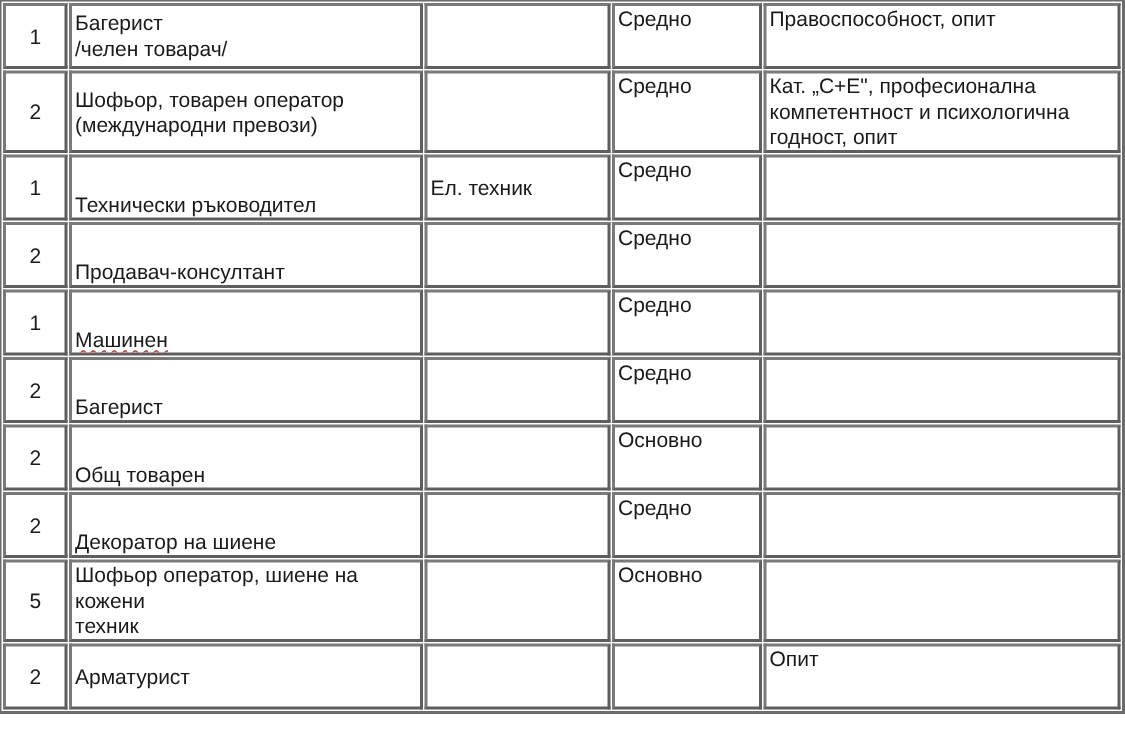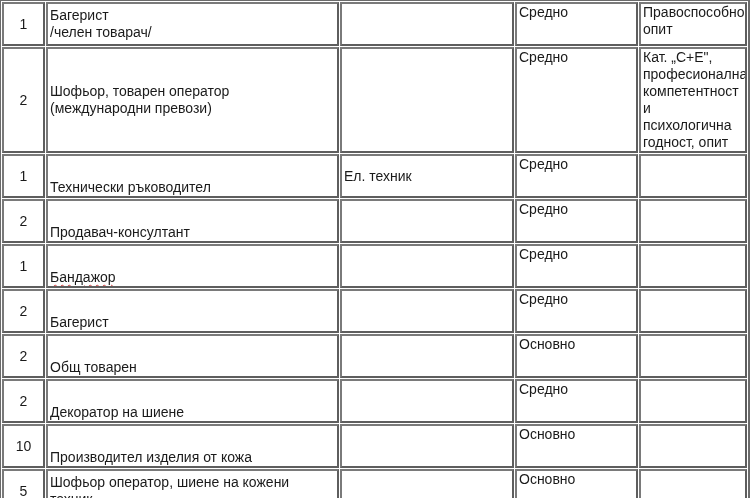--- a/index.html
+++ b/index.html
@@ -35,31 +35,31 @@
       line-height: 17px;
       overflow: hidden;
       box-sizing: border-box;
     }
     td.c-count {
       width: 43px;
       text-align: center;
       vertical-align: middle;
     }
     td.c-title {
-      width: 293px;
+      width: 236px;
       vertical-align: bottom;
       padding-bottom: 1px;
     }
     td.c-title.top { vertical-align: middle; }
     td.c-spec {
-      width: 174px;
+      width: 124px;
       vertical-align: middle;
     }
     td.c-edu {
-      width: 123px;
+      width: 100px;
       vertical-align: top;
       padding-top: 1px;
     }
     td.c-req {
       vertical-align: top;
       font-size: 10px;
       line-height: 13px;
       padding-top: 0;
     }
     .spell {
@@ -97,21 +97,21 @@
     </tr>
     <tr class="row">
       <td class="c-count">2</td>
       <td class="c-title">Продавач-консултант</td>
       <td class="c-spec"></td>
       <td class="c-edu">Средно</td>
       <td class="c-req"></td>
     </tr>
     <tr class="row">
       <td class="c-count">1</td>
-      <td class="c-title"><span class="spell">Бандажор</span></td>
+      <td class="c-title"><span class="spell">Машинен</span></td>
       <td class="c-spec"></td>
       <td class="c-edu">Средно</td>
       <td class="c-req"></td>
     </tr>
     <tr class="row">
       <td class="c-count">2</td>
       <td class="c-title">Багерист</td>
       <td class="c-spec"></td>
       <td class="c-edu">Средно</td>
       <td class="c-req"></td>
@@ -124,27 +124,20 @@
       <td class="c-req"></td>
     </tr>
     <tr class="row">
       <td class="c-count">2</td>
       <td class="c-title">Декоратор на шиене</td>
       <td class="c-spec"></td>
       <td class="c-edu">Средно</td>
       <td class="c-req"></td>
     </tr>
     <tr class="row">
-      <td class="c-count">10</td>
-      <td class="c-title">Производител изделия от кожа</td>
-      <td class="c-spec"></td>
-      <td class="c-edu">Основно</td>
-      <td class="c-req"></td>
-    </tr>
-    <tr class="row">
       <td class="c-count">5</td>
       <td class="c-title top"><span>Шофьор оператор, шиене на кожени</span><br><span>техник</span></td>
       <td class="c-spec"></td>
       <td class="c-edu">Основно</td>
       <td class="c-req"></td>
     </tr>
     <tr class="row">
       <td class="c-count">2</td>
       <td class="c-title top">Арматурист</td>
       <td class="c-spec"></td>

